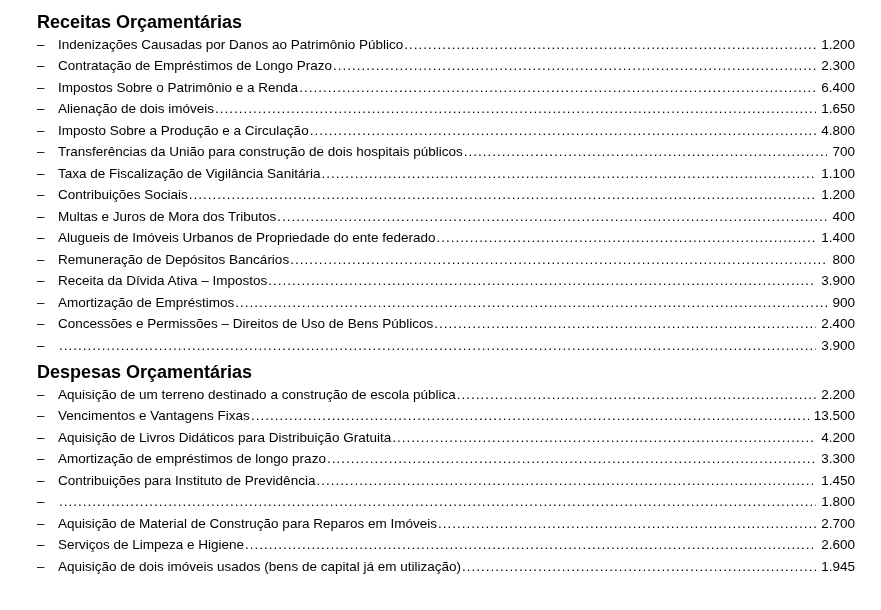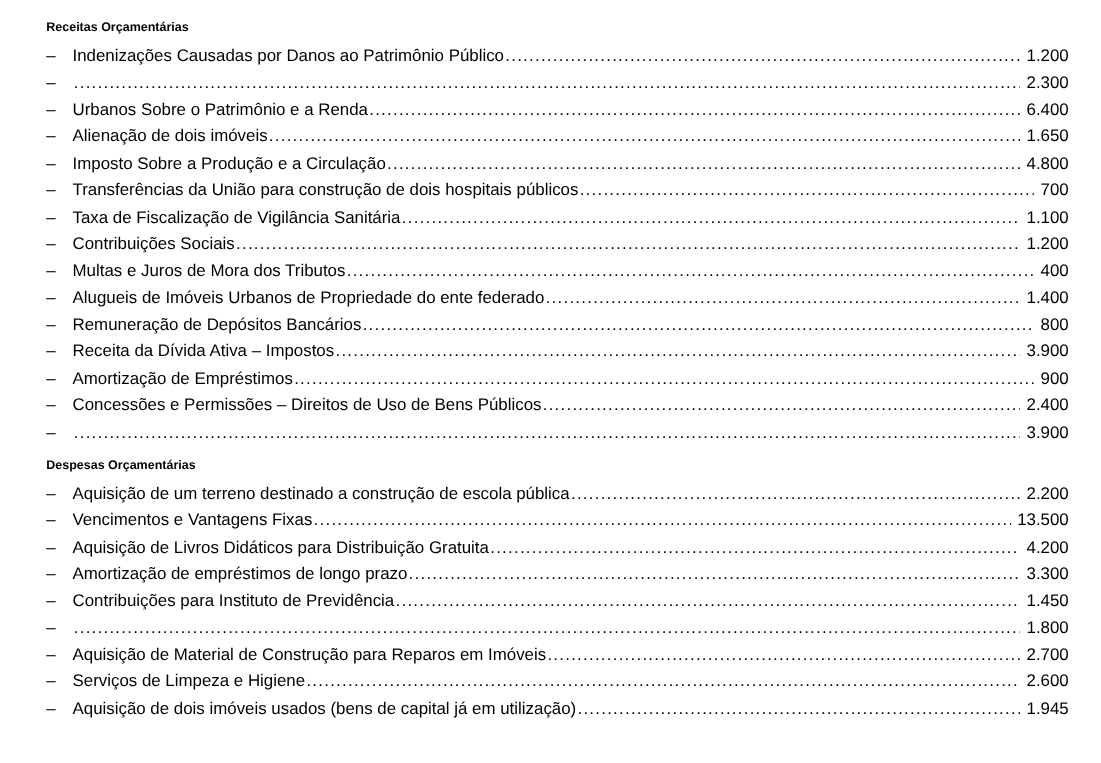--- a/index.html
+++ b/index.html
@@ -9,21 +9,21 @@
     height: 610px;
     overflow: hidden;
     font-family: "Liberation Sans", sans-serif;
     font-size: 13.5px;
     color: #000000;
     padding: 12px 26px 0 37px;
   }
   .sec { width: 100%; }
   .sec + .sec { margin-top: 6px; }
   .sec-title {
-    font-size: 10px;
+    font-size: 18px;
     font-weight: bold;
     line-height: 21.5px;
     white-space: nowrap;
   }
   .row {
     display: flex;
     align-items: baseline;
     line-height: 21.5px;
     width: 100%;
   }
@@ -59,26 +59,27 @@
     <section class="sec">
       <h2 class="sec-title">Receitas Orçamentárias</h2>
       <div class="row">
         <span class="dash">–</span>
         <span class="lbl">Indenizações Causadas por Danos ao Patrimônio Público</span>
         <span class="dots"></span>
         <span class="val">1.200</span>
       </div>
       <div class="row">
         <span class="dash">–</span>
+        <span class="lbl">Contratação de Empréstimos de Longo Prazo</span>
         <span class="dots"></span>
         <span class="val">2.300</span>
       </div>
       <div class="row">
         <span class="dash">–</span>
-        <span class="lbl">Urbanos Sobre o Patrimônio e a Renda</span>
+        <span class="lbl">Impostos Sobre o Patrimônio e a Renda</span>
         <span class="dots"></span>
         <span class="val">6.400</span>
       </div>
       <div class="row">
         <span class="dash">–</span>
         <span class="lbl">Alienação de dois imóveis</span>
         <span class="dots"></span>
         <span class="val">1.650</span>
       </div>
       <div class="row">

